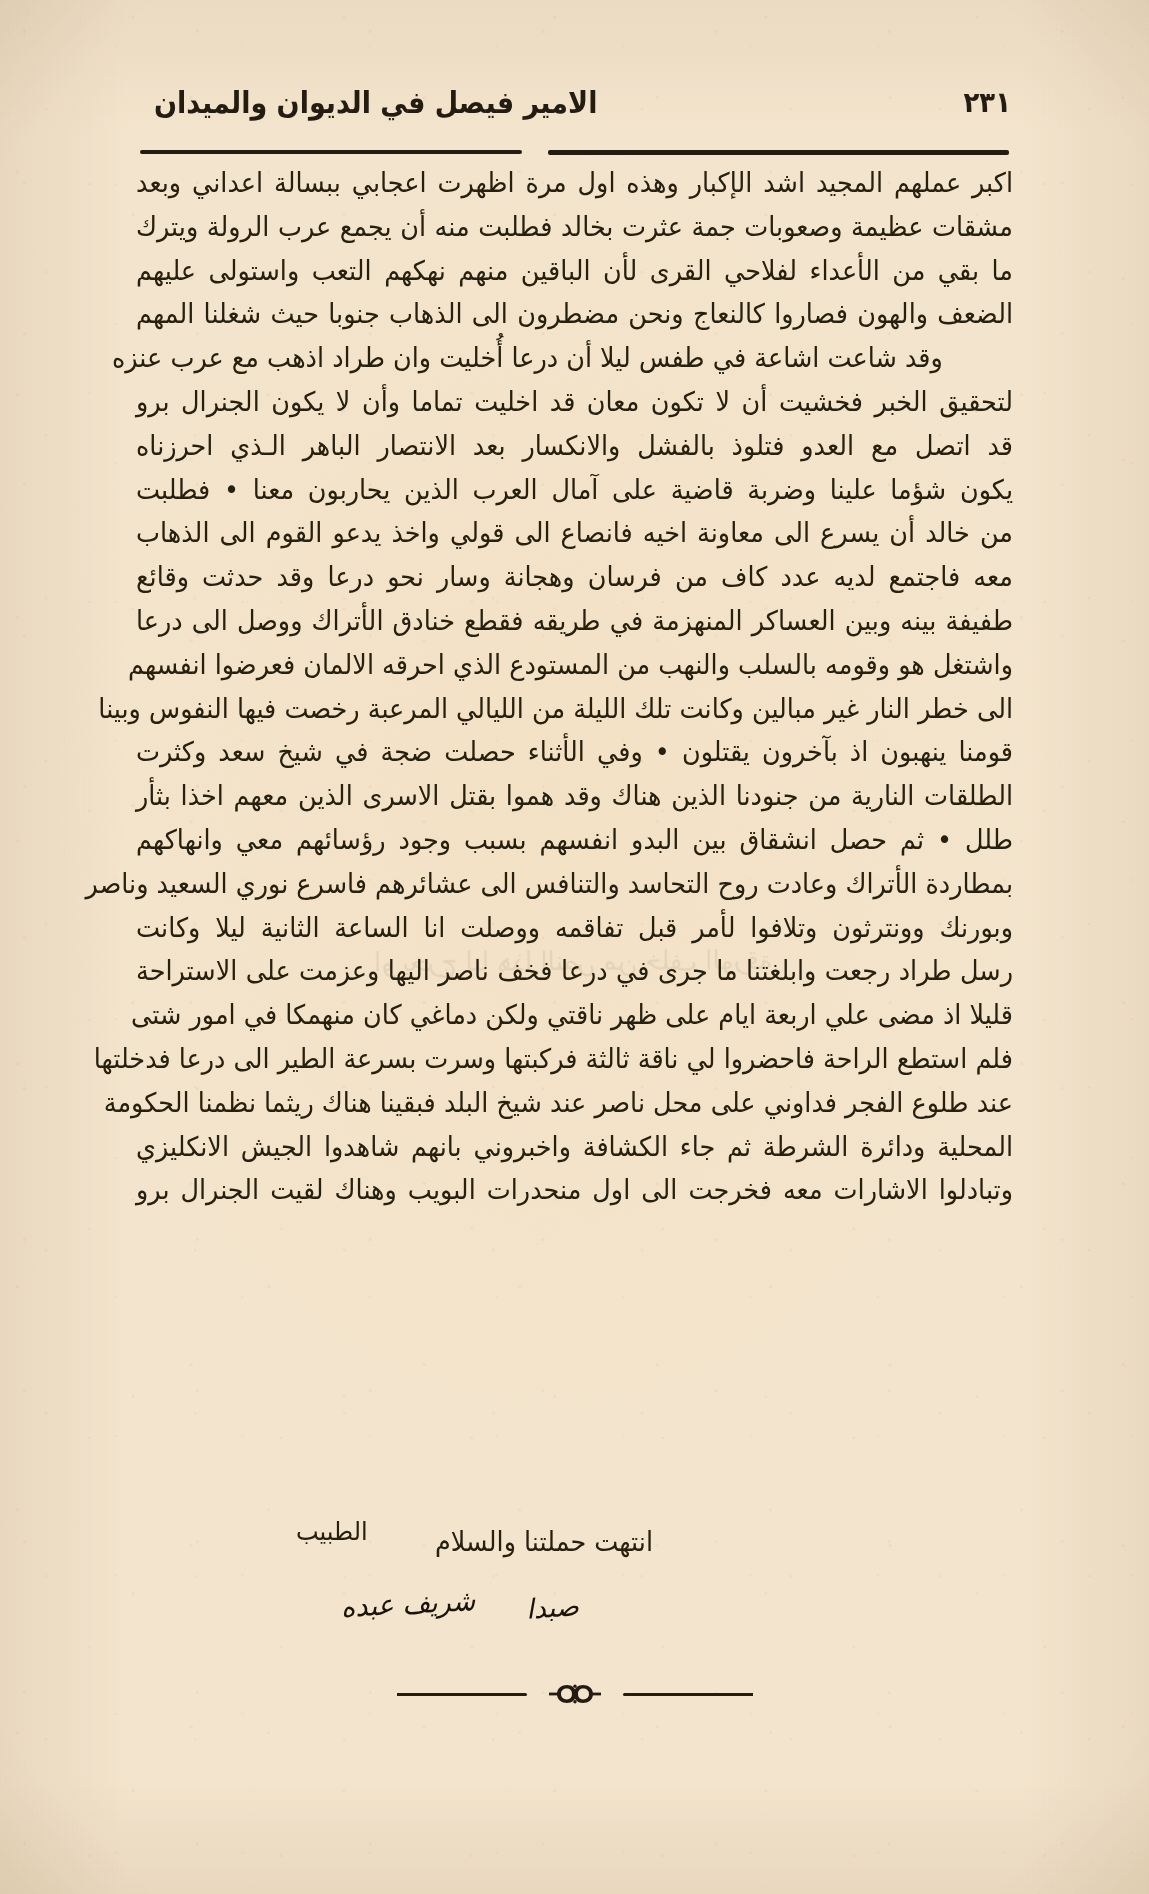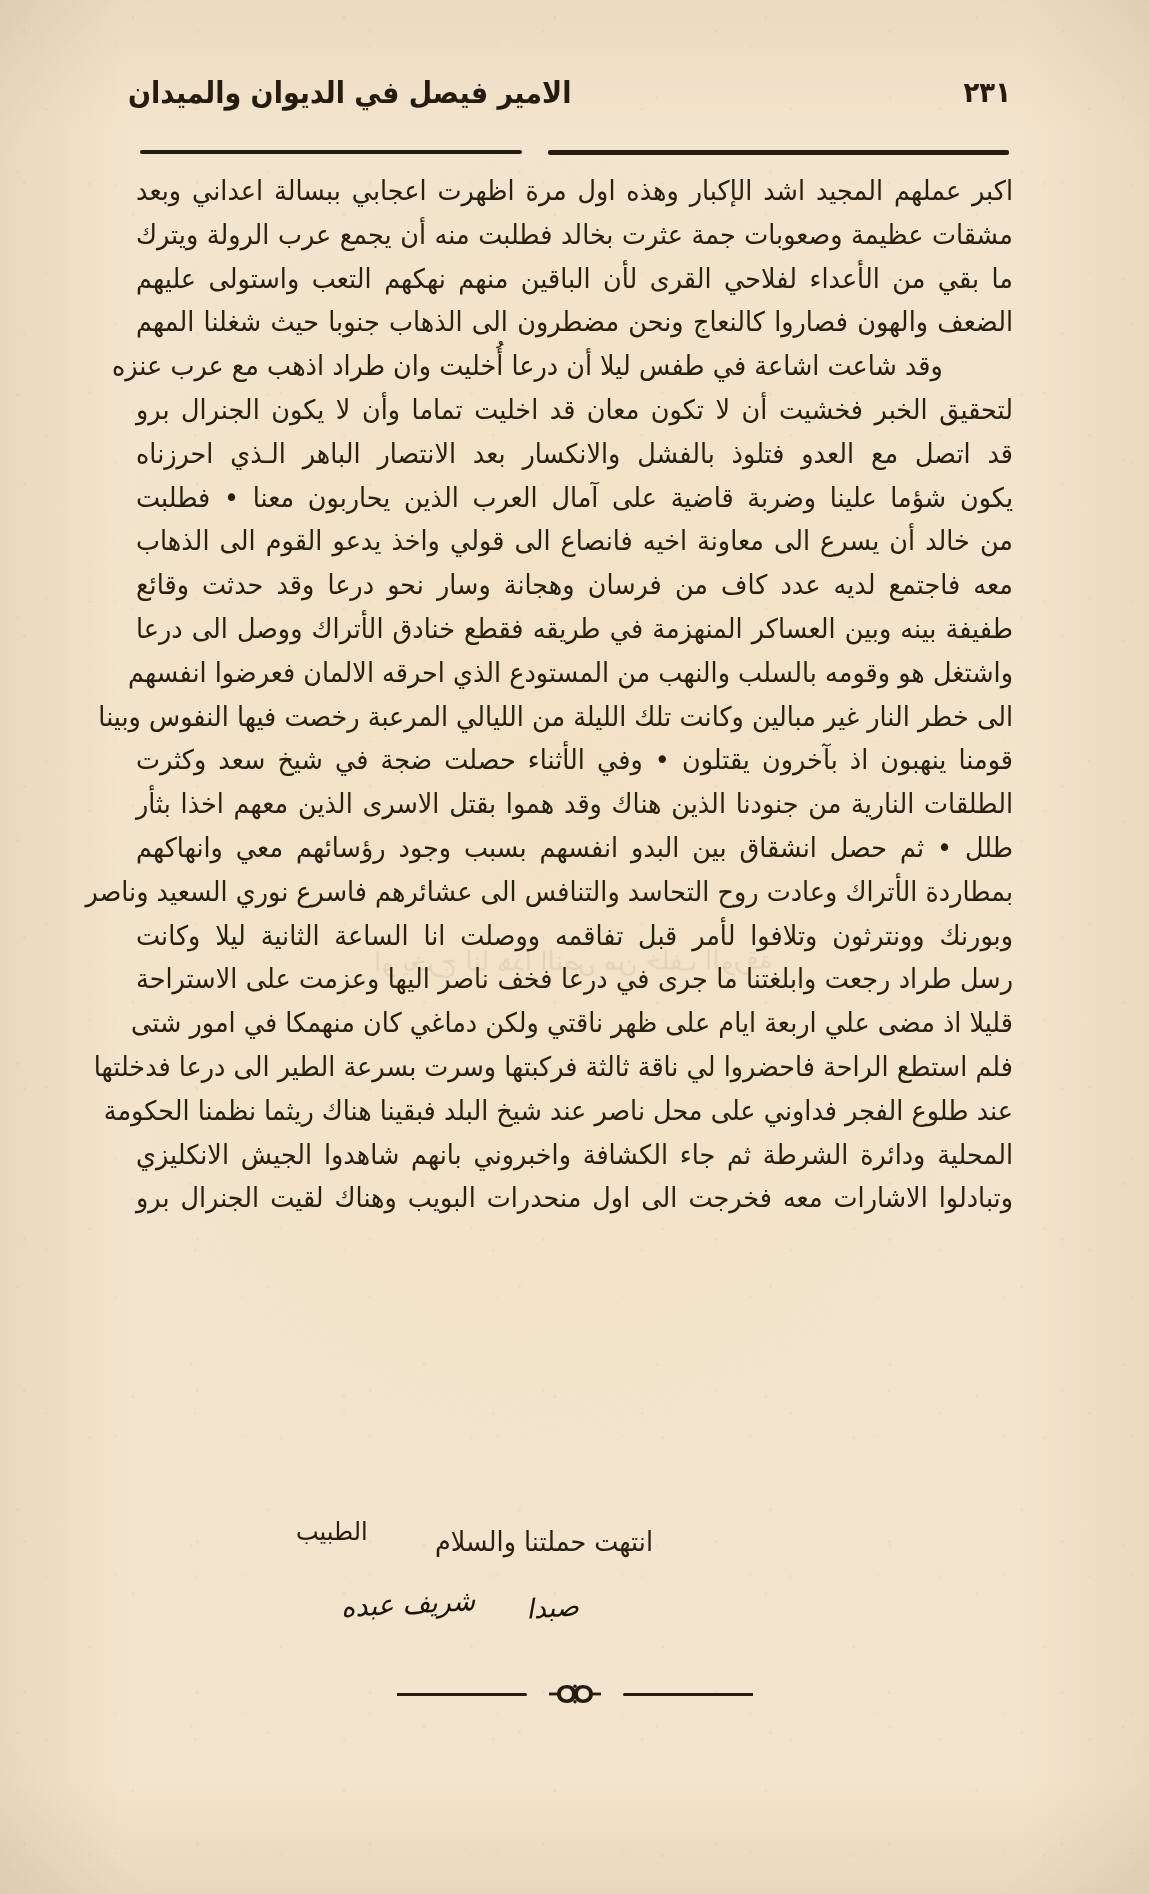--- a/index.html
+++ b/index.html
@@ -66,24 +66,25 @@
 
   .content {
     position: relative;
     z-index: 3;
   }
 
   
   .running-head {
     position: absolute;
     top: 78px;
-    left: 128px;
+    left: 154px;
     right: 138px;
     height: 48px;
     display: flex;
+    align-items: center;
     justify-content: space-between;
     flex-direction: row-reverse;
   }
   .head-title {
     font-family: "DejaVu Sans", sans-serif;
     font-size: 27px;
     font-weight: 700;
     letter-spacing: -0.5px;
     color: #241b11;
     transform: scaleY(1.12);
@@ -113,21 +114,21 @@
     height: 4px;
     background: #241b11;
     border-radius: 2px;
   }
   .head-rule .seg-a { right: 0; width: 53%; height: 5px; }
   .head-rule .seg-b { left: 0;  width: 44%; }
 
   
   .body-col {
     position: absolute;
-    top: 170px;
+    top: 162px;
     left: 136px;
     right: 136px;
     direction: rtl;
   }
   .ln {
     font-family: "DejaVu Sans", sans-serif;
     font-size: 25.5px;
     line-height: 43.8px;
     color: #27200f;
     white-space: nowrap;

